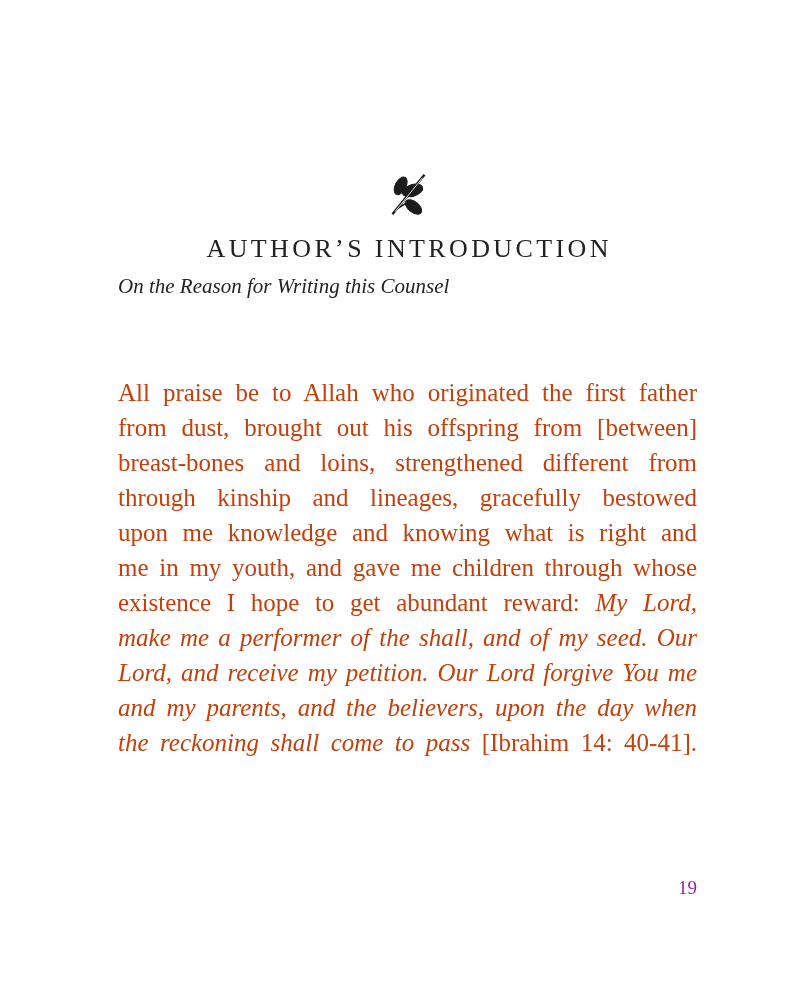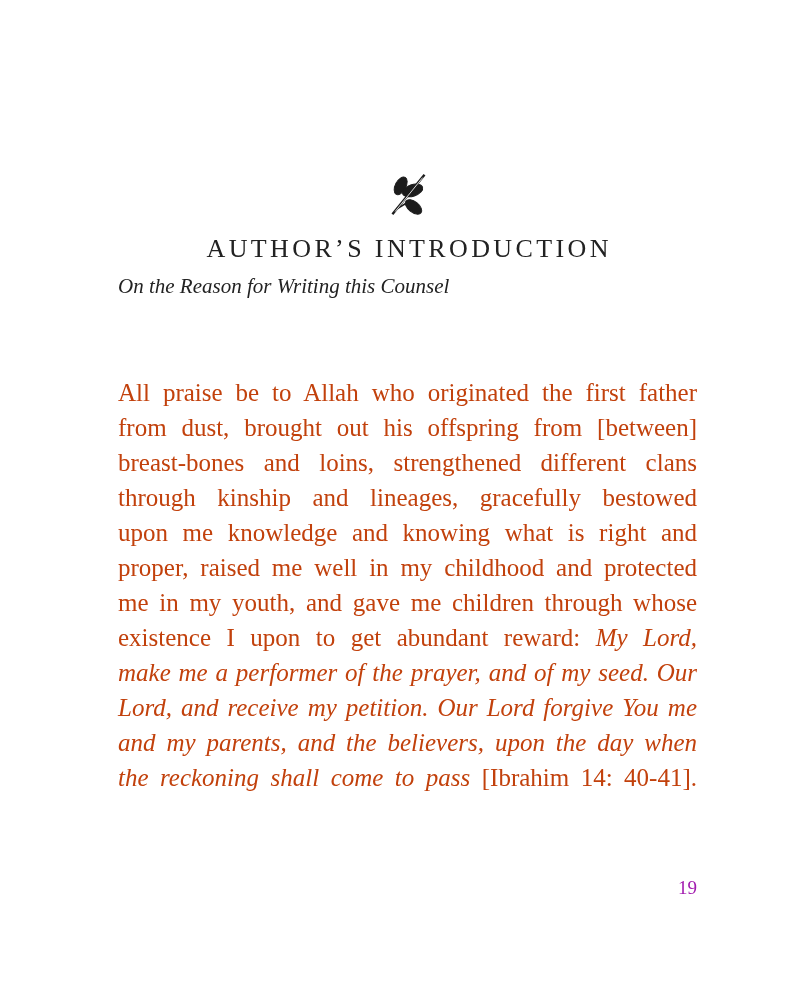--- a/index.html
+++ b/index.html
@@ -84,27 +84,26 @@
       </svg>
     </div>
 
     <h1 class="title">AUTHOR’S INTRODUCTION</h1>
 
     <div class="subtitle">On the Reason for Writing this Counsel</div>
 
     <div class="body-text" id="body-text">
         <div class="line"><span>All praise be to Allah who originated the first father</span></div>
         <div class="line"><span>from dust, brought out his offspring from [between]</span></div>
-        <div class="line"><span>breast-bones and loins, strengthened different clans</span></div>
+        <div class="line"><span>breast-bones and loins, strengthened different from</span></div>
         <div class="line"><span>through kinship and lineages, gracefully bestowed</span></div>
         <div class="line"><span>upon me knowledge and knowing what is right and</span></div>
-        <div class="line"><span>proper, raised me well in my childhood and protected</span></div>
         <div class="line"><span>me in my youth, and gave me children through whose</span></div>
-        <div class="line"><span>existence I upon to get abundant reward: </span><span class="it">My Lord,</span></div>
-        <div class="line"><span class="it">make me a performer of the prayer, and of my seed. Our</span></div>
+        <div class="line"><span>existence I hope to get abundant reward: </span><span class="it">My Lord,</span></div>
+        <div class="line"><span class="it">make me a performer of the shall, and of my seed. Our</span></div>
         <div class="line"><span class="it">Lord, and receive my petition. Our Lord forgive You me</span></div>
         <div class="line"><span class="it">and my parents, and the believers, upon the day when</span></div>
         <div class="line"><span class="it">the reckoning shall come to pass</span><span> [Ibrahim 14: 40-41].</span></div>
       </div>
 
     <div class="page-number">19</div>
   </div>
 </div>
 
 </body></html>

